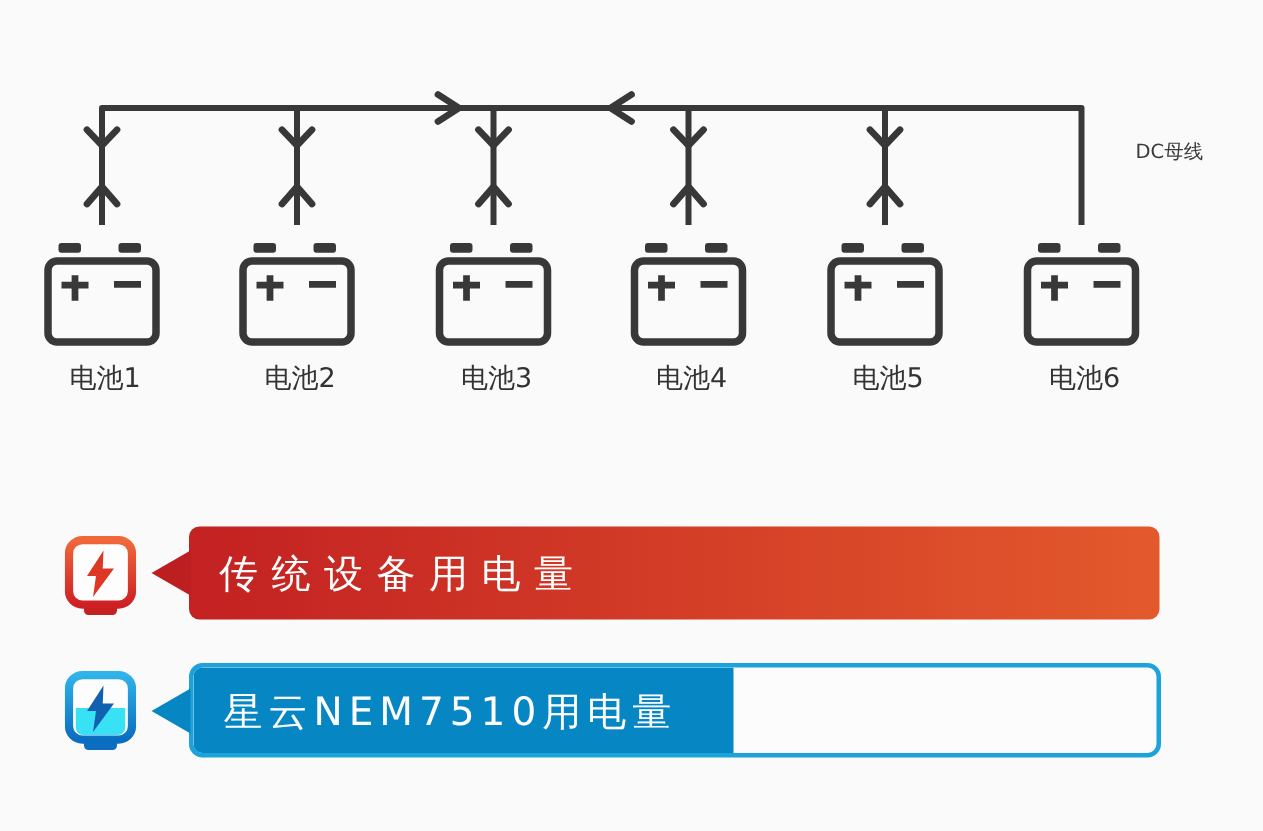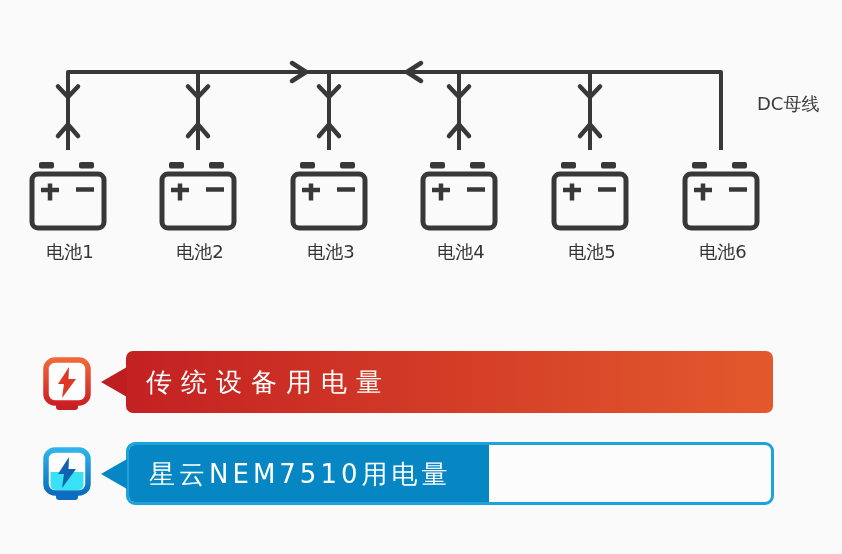--- a/index.html
+++ b/index.html
@@ -1,21 +1,21 @@
 <!DOCTYPE html>
 <html><head>
 <meta charset="utf-8">
 <style>
   html,body{margin:0;padding:0;}
   body{font-family:"DejaVu Sans","Liberation Sans",sans-serif;}
   .stage{position:relative;width:842px;height:554px;background:#fafafa;overflow:hidden;}
 
   .diagram-svg{position:absolute;left:0;top:0;}
 
-  .bus-label{position:absolute;left:757px;top:92px;font-size:18px;color:#3b3b3b;white-space:nowrap;}
+  .bus-label{position:absolute;left:757px;top:92px;font-size:13px;color:#3b3b3b;white-space:nowrap;}
 
   
   .meter-icon{position:absolute;left:43px;width:48px;height:56px;}
   .meter-icon.red{top:357px;}
   .meter-icon.blue{top:447px;}
 
   .bar-red{position:absolute;left:126px;top:351px;width:647px;height:62px;border-radius:7px;
            background:linear-gradient(90deg,#c32122 0%,#e3592c 100%);
            display:flex;align-items:center;}
   .bar-red .tail{position:absolute;left:-25px;top:50%;transform:translateY(-50%);

